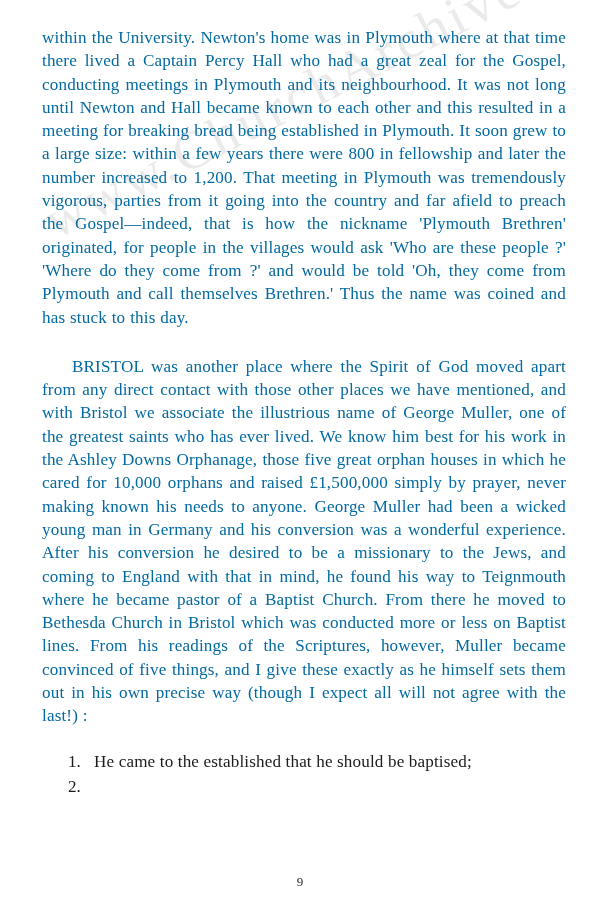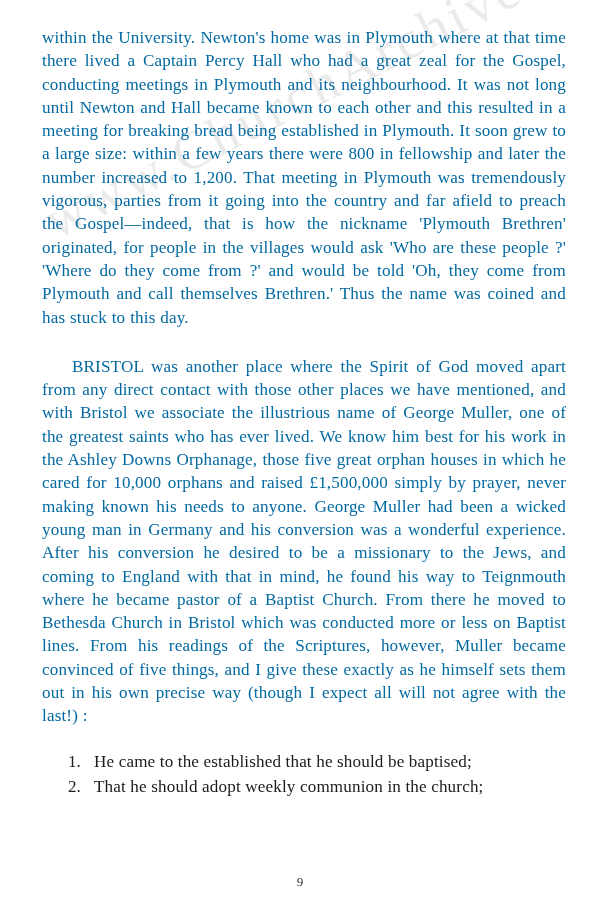--- a/index.html
+++ b/index.html
@@ -126,21 +126,20 @@
 
       <p class="para indent">BRISTOL was another place where the Spirit of God moved apart from any direct contact with those other places we have mentioned, and with Bristol we associate the illustrious name of George Muller, one of the greatest saints who has ever lived. We know him best for his work in the Ashley Downs Orphanage, those five great orphan houses in which he cared for 10,000 orphans and raised £1,500,000 simply by prayer, never making known his needs to anyone.   George Muller had been a wicked young man in Germany and his conversion was a wonderful experience.  After his conversion he desired to be a missionary to the Jews, and coming to England with that in mind, he found his way to Teignmouth where he became pastor of a Baptist Church.  From there he moved to Bethesda Church in Bristol which was conducted more or less on Baptist lines.  From his readings of the Scriptures, however, Muller became convinced of five things, and I give these exactly as he himself sets them out in his own precise way (though I expect all will not agree with the last!) :</p>
 
       <ol class="numbered">
         <li>
           <span class="num">1.</span>
           <span class="item-text">He came to the established that he should be baptised;</span>
         </li>
         <li>
           <span class="num">2.</span>
-          <span class="item-text">That he should adopt weekly communion in the church;</span>
         </li>
       </ol>
 
     </div>
 
     <div class="folio">9</div>
 
   </div>
 </div>
 

